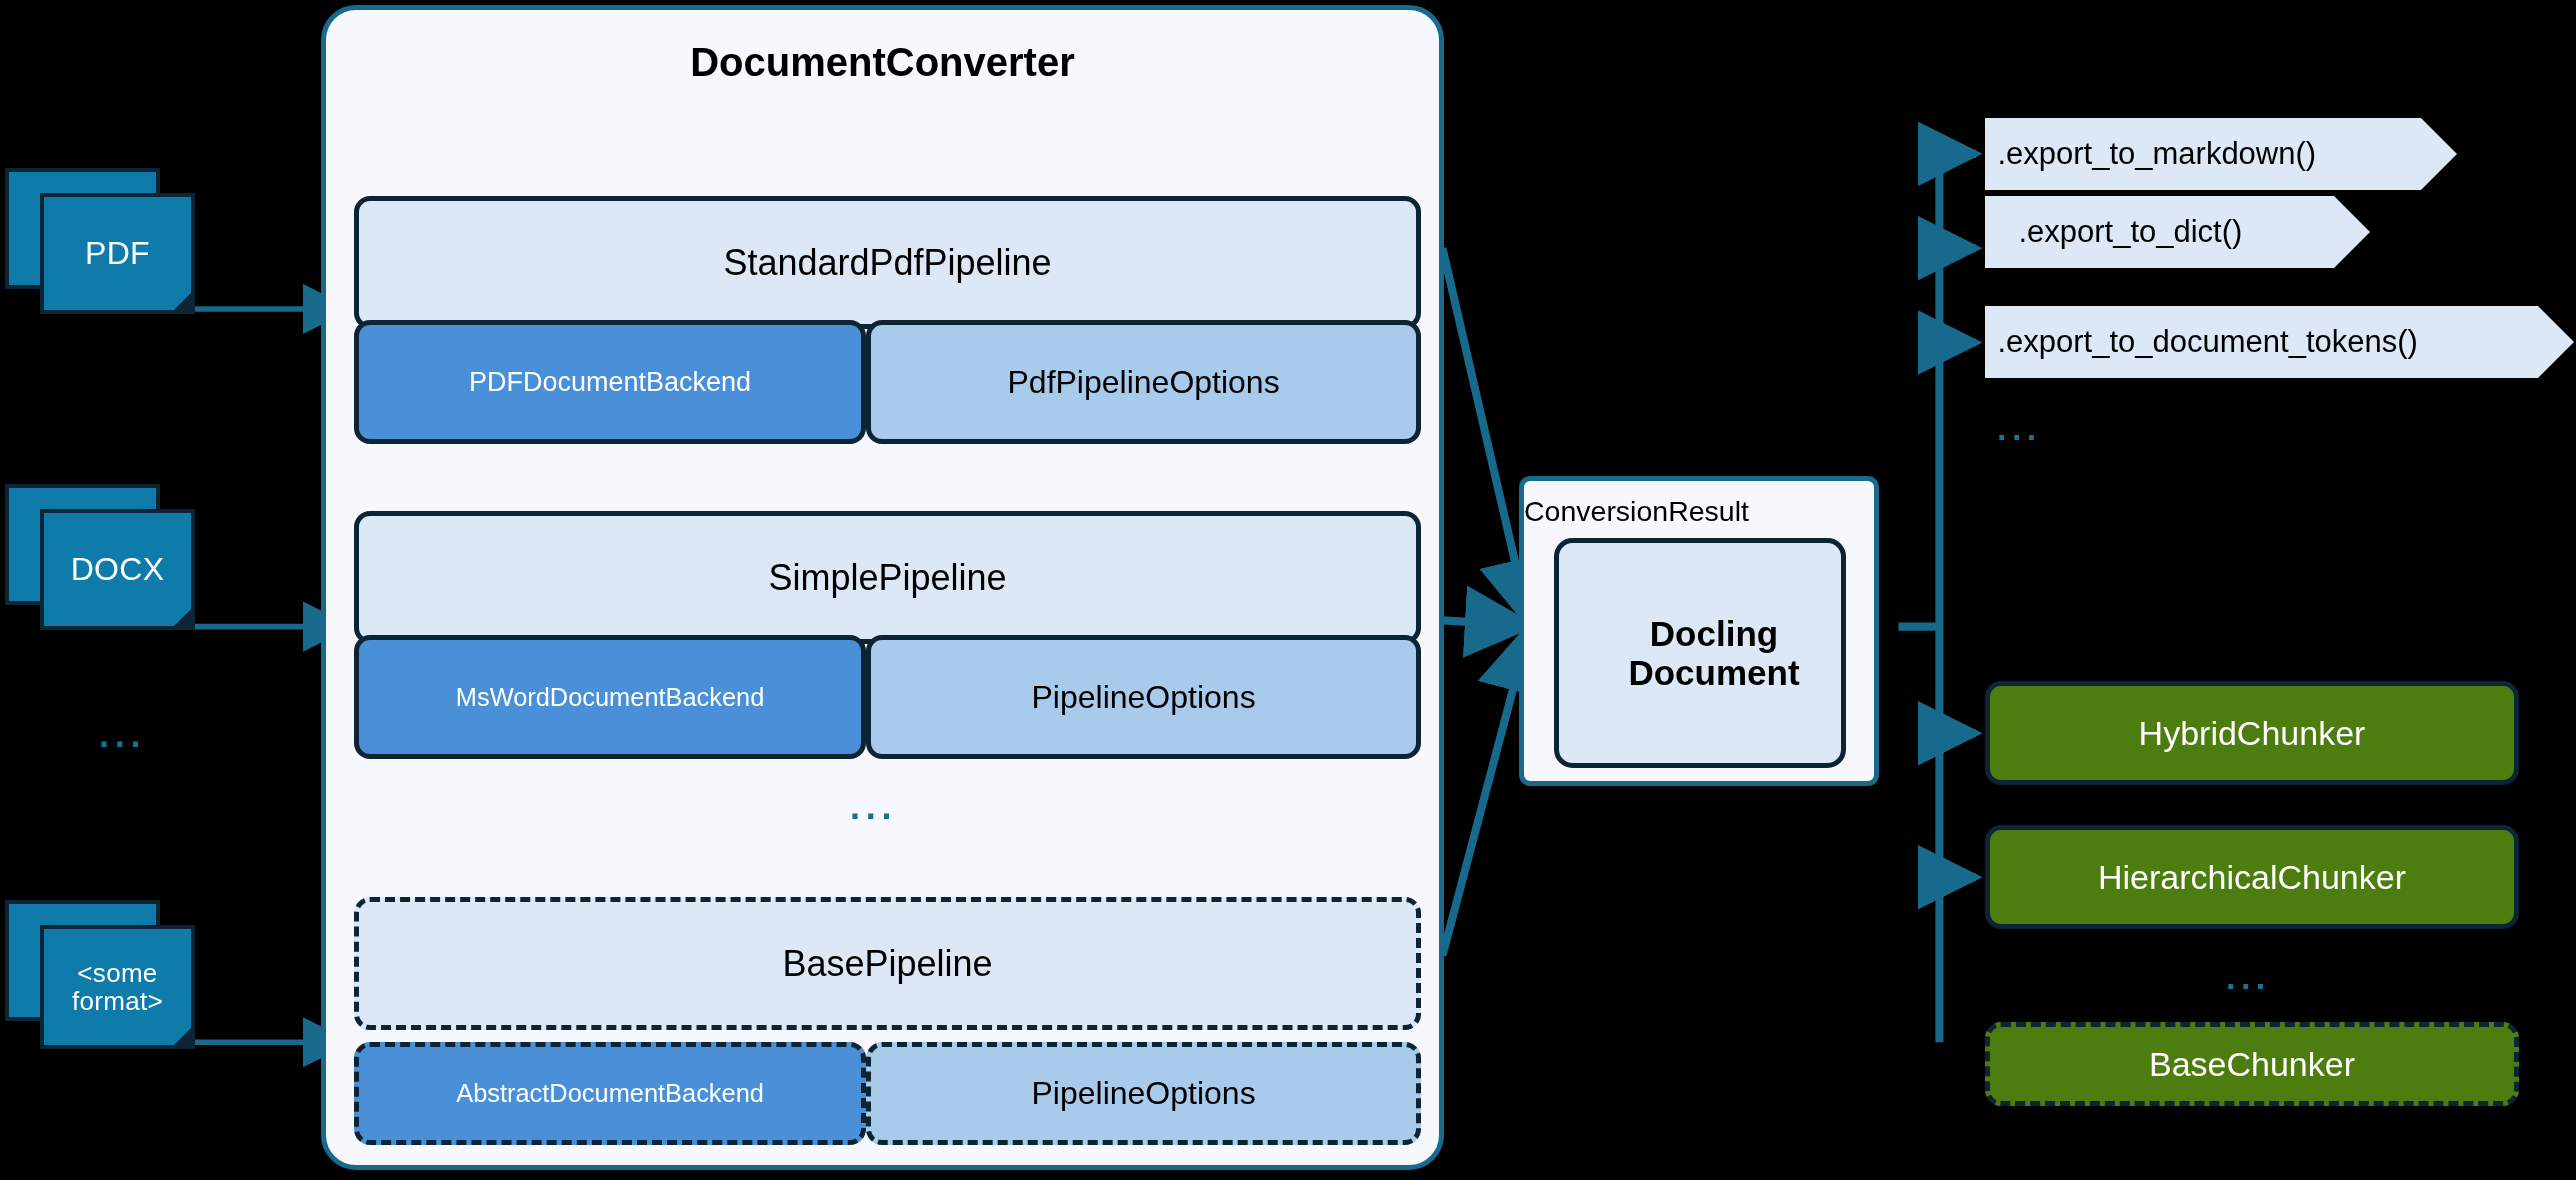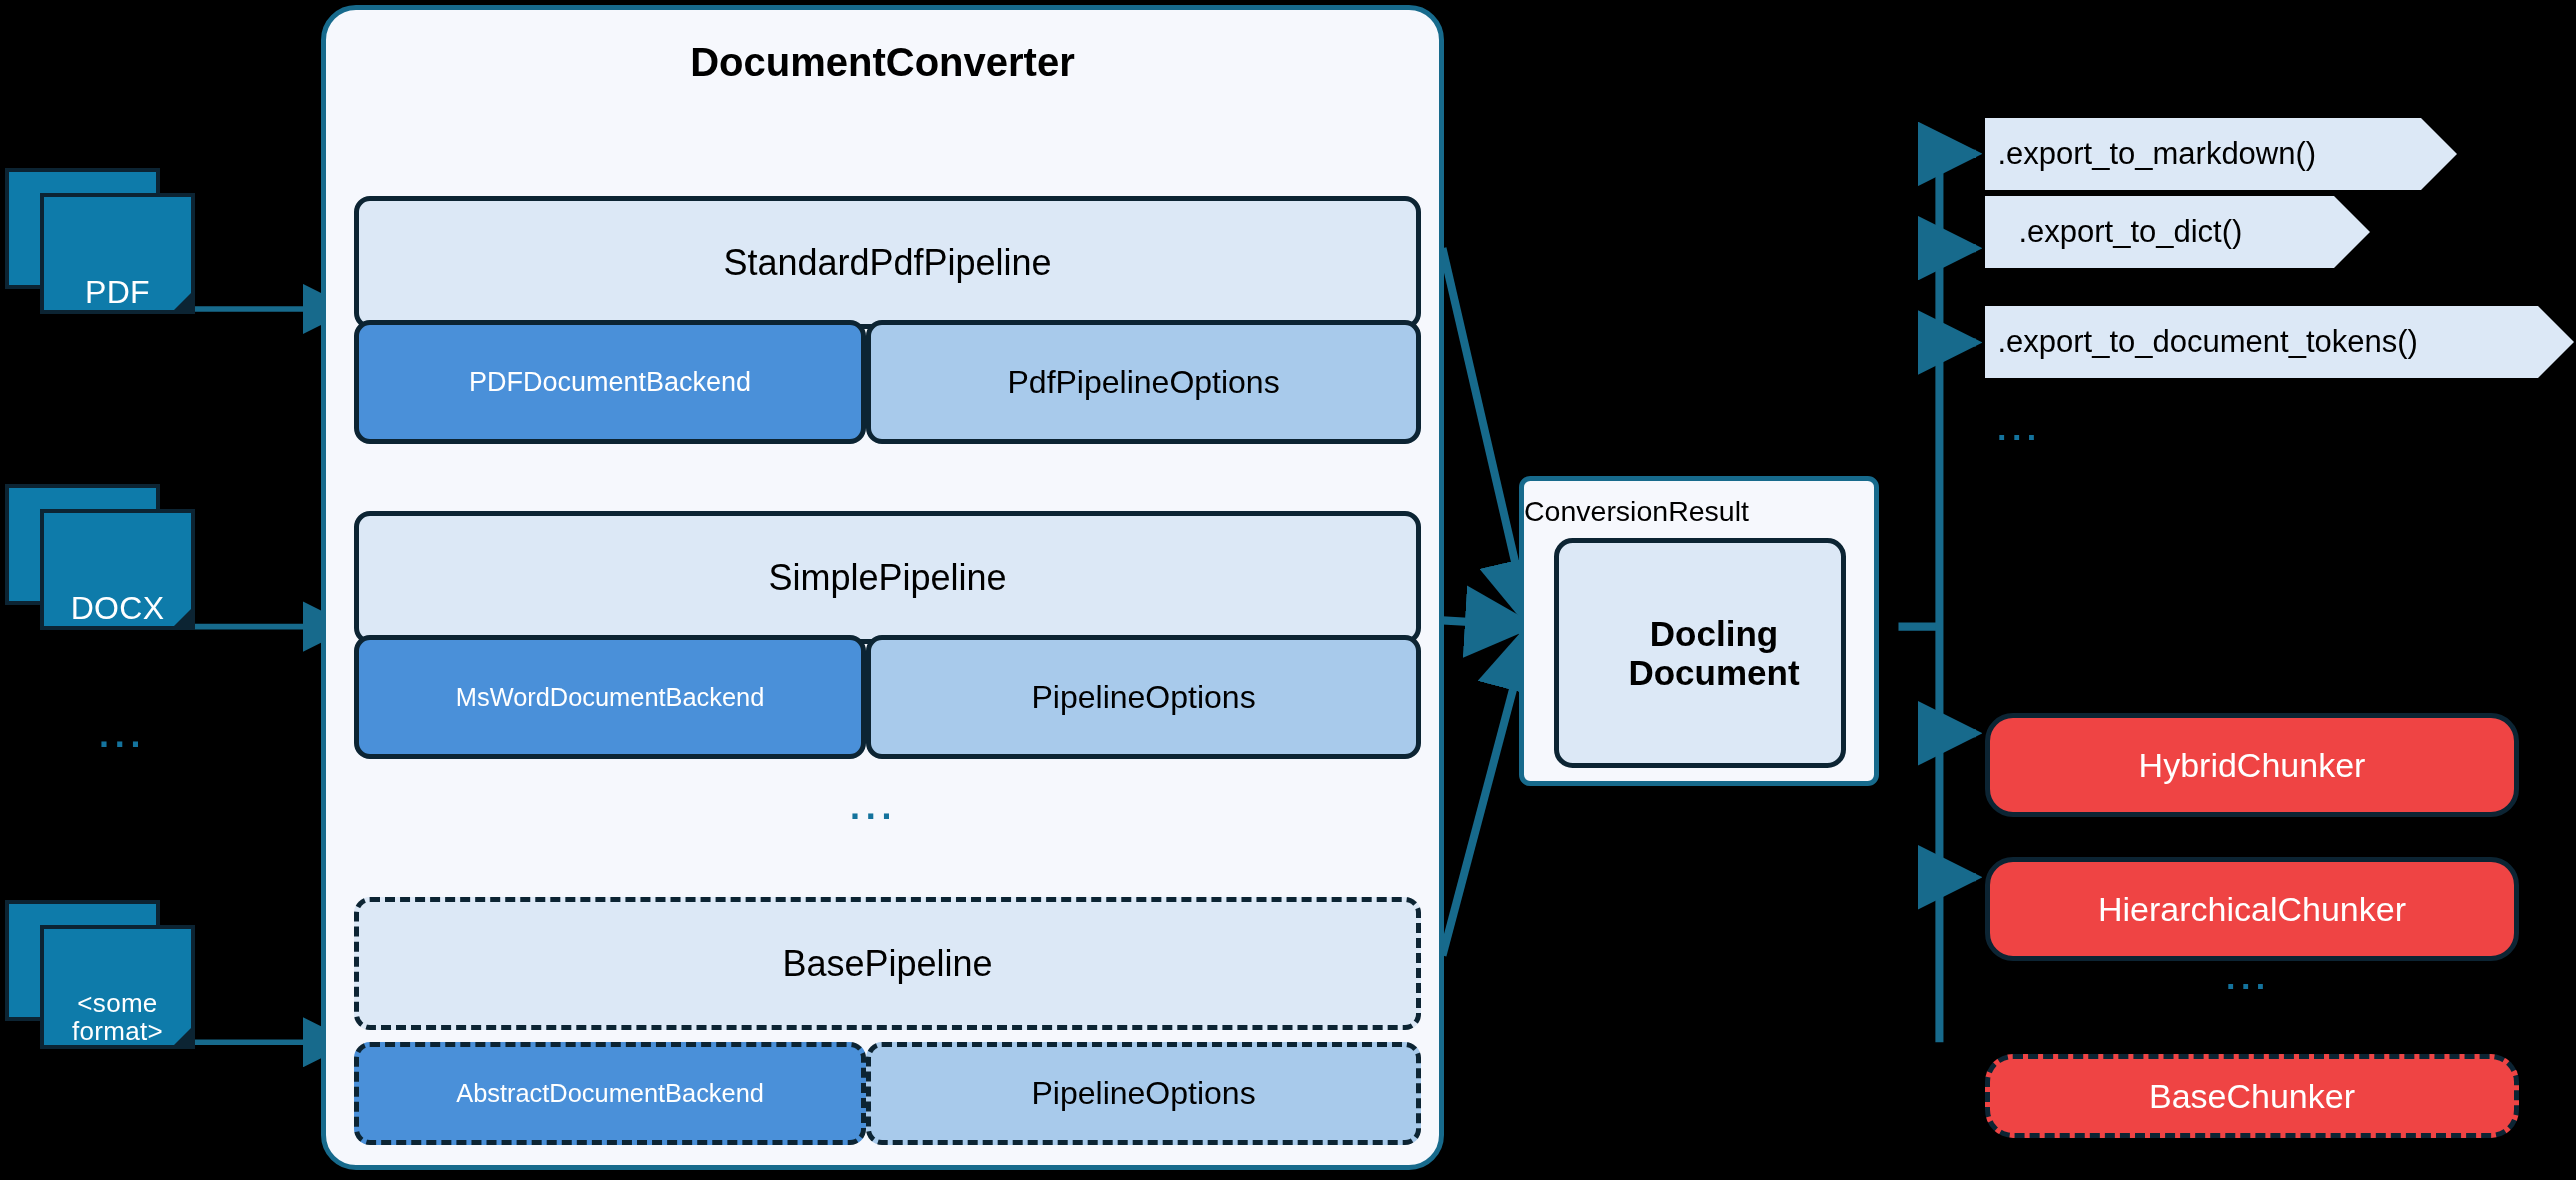--- a/index.html
+++ b/index.html
@@ -15,21 +15,21 @@
   .doc-icon{position:absolute;}
   .doc-back{
     position:absolute;left:0;top:0;
     background:#0E7BAA;border:4.3px solid #0C2433;
     box-sizing:border-box;
   }
   .doc-front{
     position:absolute;
     background:#0E7BAA;border:4.3px solid #0C2433;
     box-sizing:border-box;
-    display:flex;align-items:flex-end;justify-content:center;
+    display:flex;align-items:center;justify-content:center;
   }
   .doc-label{
     color:#ffffff;text-align:center;line-height:1.08;
     font-weight:400;letter-spacing:0.3px;
   }
   .doc-fold{
     position:absolute;width:0;height:0;
     border-style:solid;
   }
 
@@ -97,27 +97,26 @@
     background:#DCE8F6;
     color:#000;
     display:flex;align-items:center;
     box-sizing:border-box;
   }
   .chev span{padding-left:12.4px;white-space:nowrap;}
 
   
   .chunk{
     position:absolute;
-    background:#ef4444;
-    border:5px solid #0C2433;
-    border-radius:28px;
+    background:#4d7c0f;
+    border:5px solid #0C2433;
+    border-radius:16px;
     box-sizing:border-box;
     display:flex;align-items:center;justify-content:center;
     color:#ffffff;
-    margin-top:32px;
   }
   .chunk.dashed{border-style:dashed;}
 
   
   .ellipsis{
     position:absolute;color:#14739D;font-weight:700;
     letter-spacing:.16em;line-height:1;
   }
 
   svg.overlay{position:absolute;left:0;top:0;pointer-events:none;}

